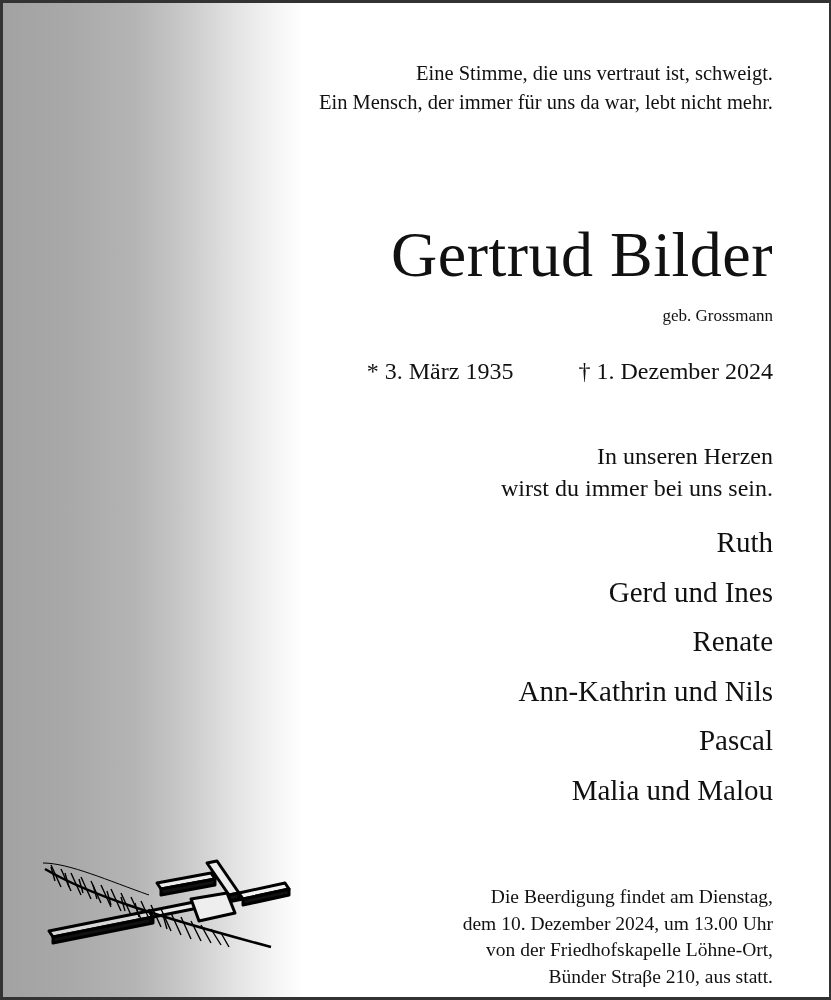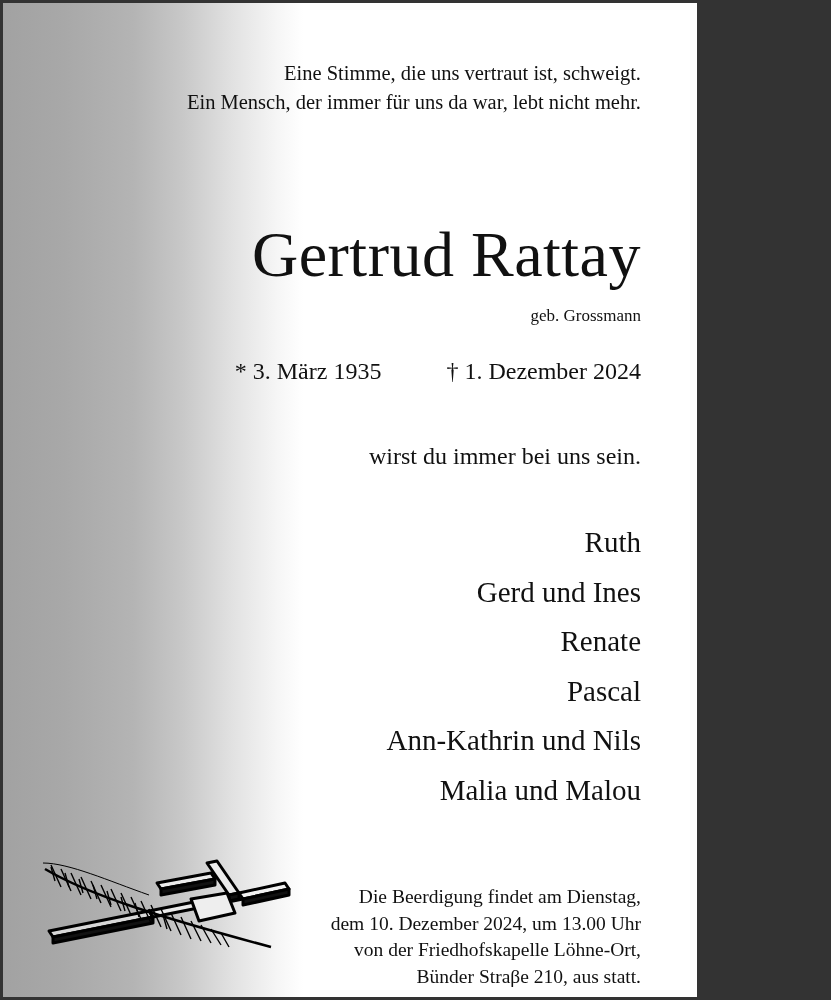--- a/index.html
+++ b/index.html
@@ -1,18 +1,18 @@
 <!DOCTYPE html>
 <html><head>
 <meta charset="utf-8">
 <style>
   html, body { margin:0; padding:0; }
   body { width:831px; height:1000px; background:#333; overflow:hidden; }
   .card {
-    position:absolute; left:3px; top:3px; width:694px; height:994px;
+    position:absolute; left:3px; top:3px; width:826px; height:994px;
     background: linear-gradient(to right, #a2a2a2 0px, #a8a8a8 60px, #b4b4b4 130px, #c8c8c8 180px, #e2e2e2 230px, #f6f6f6 275px, #ffffff 300px, #ffffff 100%);
     font-family: "DejaVu Serif", serif;
     color:#111;
   }
   .right { position:absolute; right:56px; text-align:right; white-space:nowrap; }
   .poem { top:56px; font-size:18.5px; line-height:28.5px; font-family:"Liberation Serif", serif; font-size:20.5px; }
   .name { top:212px; font-size:64px; font-family:"Liberation Serif", serif; letter-spacing:0.5px; line-height:80px; }
   .maiden { top:303px; font-size:17px; font-family:"Liberation Serif", serif; }
   .dates { top:355px; font-size:24px; font-family:"Liberation Serif", serif; }
   .dates .death { margin-left:65px; }
@@ -24,36 +24,37 @@
 </head>
 <body>
 
 <div class="card">
 
   <div class="right poem">
     <div>Eine Stimme, die uns vertraut ist, schweigt.</div>
     <div>Ein Mensch, der immer für uns da war, lebt nicht mehr.</div>
   </div>
 
-  <div class="right name">Gertrud Rattay</div>
+  <div class="right name">Gertrud Bilder</div>
   <div class="right maiden">geb. Grossmann</div>
   <div class="right dates">
     <span>* 3. März 1935</span><span class="death">† 1. Dezember 2024</span>
   </div>
 
   <div class="right verse">
+    <div>In unseren Herzen</div>
     <div>wirst du immer bei uns sein.</div>
   </div>
 
   <div class="right mourners">
     <div>Ruth</div>
     <div>Gerd und Ines</div>
     <div>Renate</div>
+    <div>Ann-Kathrin und Nils</div>
     <div>Pascal</div>
-    <div>Ann-Kathrin und Nils</div>
     <div>Malia und Malou</div>
   </div>
 
   <div class="right funeral">
     <div>Die Beerdigung findet am Dienstag,</div>
     <div>dem 10. Dezember 2024, um 13.00 Uhr</div>
     <div>von der Friedhofskapelle Löhne-Ort,</div>
     <div>Bünder Straβe 210, aus statt.</div>
   </div>
 

